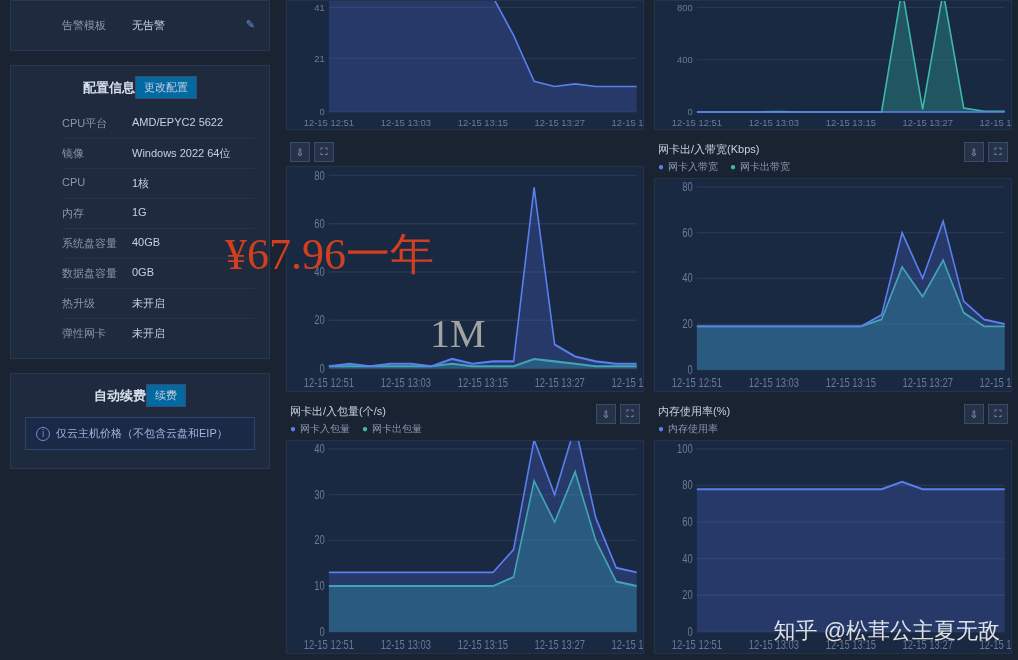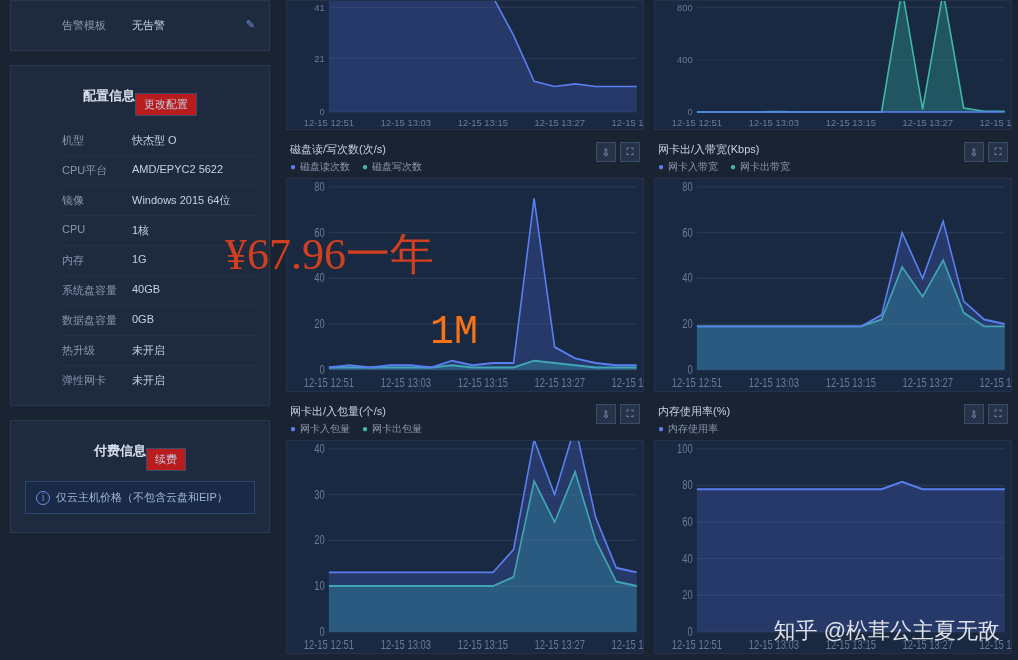--- a/index.html
+++ b/index.html
@@ -12,22 +12,22 @@
   height: 660px;
   overflow: hidden;
   position: relative;
 }
 .layout { display: flex; height: 100%; }
 .sidebar { width: 280px; padding: 0 10px 10px 10px; display: flex; flex-direction: column; gap: 14px; }
 .panel { background: #1e2a3d; border: 1px solid #2a3750; padding: 10px 14px; }
 .panel-head { display: flex; justify-content: center; align-items: center; margin-bottom: 10px; }
 .panel-title { color: #d8e0ee; font-size: 13px; font-weight: bold; }
 .btn-s {
-  background: #b91c1c; color: #c0cce0; border: 1px solid #3a4c6e;
-  font-size: 11px; padding: 3px 8px; cursor: pointer; margin-top: 17px;
+  background: #0369a1; color: #c0cce0; border: 1px solid #3a4c6e;
+  font-size: 11px; padding: 3px 8px; cursor: pointer;
 }
 .row { display: flex; align-items: flex-start; padding: 7px 0; border-bottom: 1px solid #263248; font-size: 11px; margin-left: 37px; }
 .row:last-child { border-bottom: none; }
 .row .k { width: 70px; color: #8896b0; flex-shrink: 0; }
 .row .v { color: #c6d0e2; flex: 1; }
 .info-box {
   background: #1a2946; border: 1px solid #2b4470; padding: 8px 10px;
   display: flex; align-items: center; gap: 6px; font-size: 11px; color: #9fb6dd;
   margin-bottom: 8px;
 }
@@ -55,22 +55,22 @@
 .area-blue { fill: #4a6de0; fill-opacity: 0.25; }
 .line-blue { stroke: #5a7ff0; stroke-width: 1.5; fill: none; }
 .area-teal { fill: #2fa89a; fill-opacity: 0.35; }
 .line-teal { stroke: #3eb9a8; stroke-width: 1.5; fill: none; }
 
 .overlay-price {
   position: absolute; left: 225px; top: 225px; color: #d04020;
   font-family: serif; font-size: 44px; white-space: nowrap;
 }
 .overlay-1m {
-  position: absolute; left: 430px; top: 310px; color: #f97316;
-  font-family: Liberation Mono, monospace; font-size: 40px;
+  position: absolute; left: 430px; top: 310px; color: #a3a3a3;
+  font-family: Liberation Serif, serif; font-size: 40px;
 }
 .watermark {
   position: absolute; right: 18px; bottom: 14px;
   color: rgba(255,255,255,0.85); font-size: 22px;
 }
 </style>
 </head>
 <body>
 
 <div class="layout">
@@ -83,30 +83,26 @@
       </div>
     </div>
 
     <div class="panel">
       <div class="panel-head">
         <span class="panel-title">配置信息</span>
         <button class="btn-s">更改配置</button>
       </div>
       <div id="config-rows">
           <div class="row">
-            <span class="k">机型</span>
-            <span class="v">快杰型 O</span>
-          </div>
-          <div class="row">
             <span class="k">CPU平台</span>
             <span class="v">AMD/EPYC2 5622</span>
           </div>
           <div class="row">
             <span class="k">镜像</span>
-            <span class="v">Windows 2015 64位</span>
+            <span class="v">Windows 2022 64位</span>
           </div>
           <div class="row">
             <span class="k">CPU</span>
             <span class="v">1核</span>
           </div>
           <div class="row">
             <span class="k">内存</span>
             <span class="v">1G</span>
           </div>
           <div class="row">
@@ -123,21 +119,21 @@
           </div>
           <div class="row">
             <span class="k">弹性网卡</span>
             <span class="v">未开启</span>
           </div>
         </div>
     </div>
 
     <div class="panel">
       <div class="panel-head">
-        <span class="panel-title">付费信息</span>
+        <span class="panel-title">自动续费</span>
         <button class="btn-s">续费</button>
       </div>
       <div class="info-box">
         <span class="info-ico">i</span>
         <span>仅云主机价格（不包含云盘和EIP）</span>
       </div>
     </div>
   </div>
 
   <div class="main" id="main">
@@ -188,27 +184,20 @@
               <text x="113.5" y="117" text-anchor="middle">12-15 13:03</text>
               <text x="187" y="117" text-anchor="middle">12-15 13:15</text>
               <text x="260.5" y="117" text-anchor="middle">12-15 13:27</text>
               <text x="334" y="117" text-anchor="middle">12-15 13:39</text>
             </g>
           </svg>
         </div>
       </div>
       <div class="chart-card">
         <div class="chart-head">
-          <div>
-            <div class="chart-title">磁盘读/写次数(次/s)</div>
-            <div class="legend">
-              <span class="legend-item blue">磁盘读次数</span>
-              <span class="legend-item teal">磁盘写次数</span>
-            </div>
-          </div>
           <div class="chart-tools">
             <div class="tool">⇩</div>
             <div class="tool">⛶</div>
           </div>
         </div>
         <div class="chart-body">
           <svg viewBox="0 0 340 160" preserveAspectRatio="none">
             <g class="grid">
               <line x1="40" y1="144" x2="334" y2="144"></line>
               <line x1="40" y1="109.5" x2="334" y2="109.5"></line>

